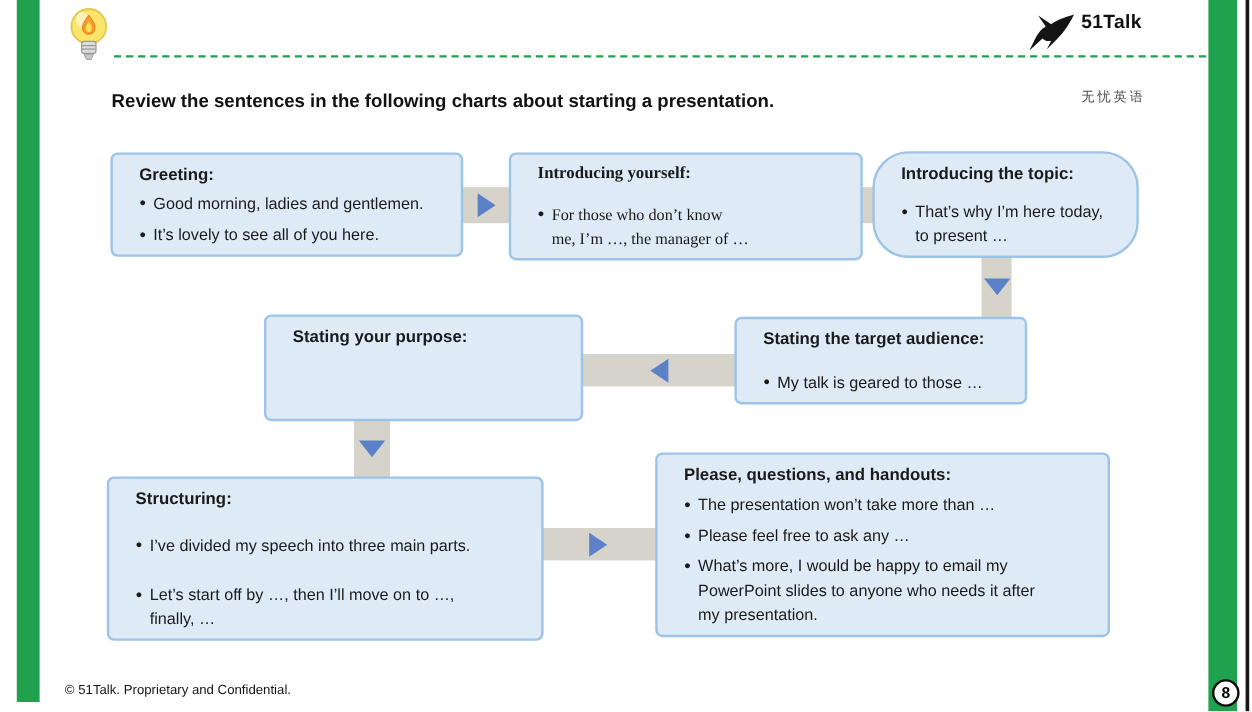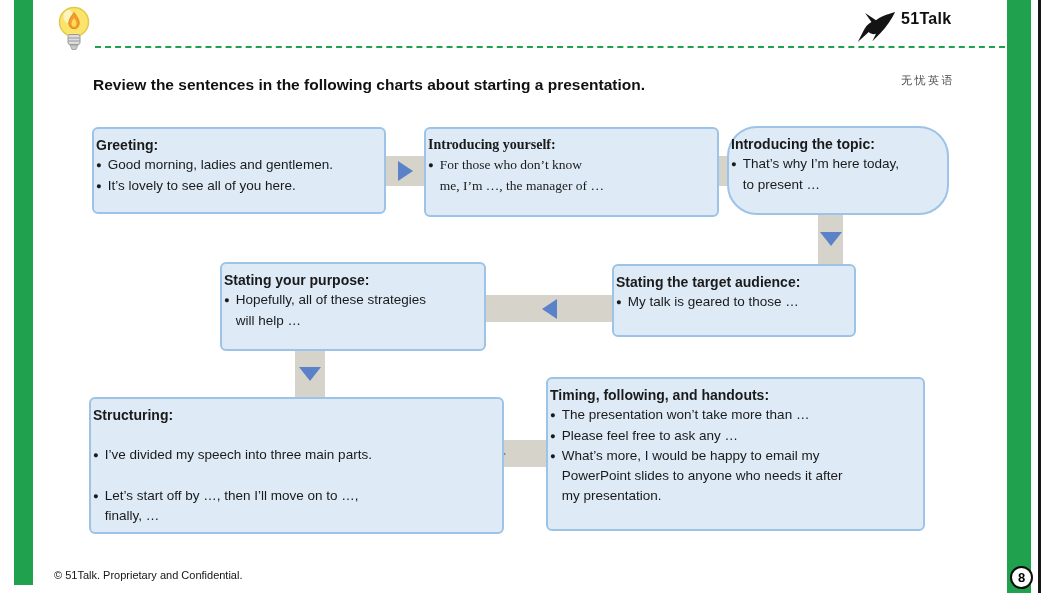--- a/index.html
+++ b/index.html
@@ -29,21 +29,21 @@
   }
 
   .conn { position:absolute; background:#D6D3CB; display:flex; align-items:center; justify-content:center; z-index:1; }
   .tri-right { width:0; height:0; border-top:10px solid transparent; border-bottom:10px solid transparent; border-left:15px solid #5B82C9; }
   .tri-left  { width:0; height:0; border-top:10px solid transparent; border-bottom:10px solid transparent; border-right:15px solid #5B82C9; }
   .tri-down  { width:0; height:0; border-left:11px solid transparent; border-right:11px solid transparent; border-top:14px solid #5B82C9; }
 
   .box {
     position:absolute; z-index:2; box-sizing:border-box;
     background:#DEEBF7; border:2px solid #9DC3E6; border-radius:6px;
-    padding:6px 2px; display:flex; flex-direction:column; justify-content:flex-start;
+    padding:6px 22px; display:flex; flex-direction:column; justify-content:space-between;
     color:#1a1a1a;
   }
   .box-title { font-weight:bold; font-size:14px; line-height:1.45; }
   .bullet { display:flex; font-size:13.5px; line-height:1.5; }
   .bullet::before { content:"●"; font-size:9.5px; line-height:20px; margin-right:6px; flex:none; }
   .btext { white-space:pre-line; }
 
   .copyright { position:absolute; left:54px; top:569px; margin:0; font-size:11px; color:#141414; }
   .page-circle {
     position:absolute; left:1010px; top:566px; width:23px; height:23px; box-sizing:border-box;
@@ -129,46 +129,42 @@
   <div class="box" style="left:727px; top:126px; width:222px; min-height:89px;border-radius:30px;">
     <div class="box-title">Introducing the topic:</div>
     <div class="bullet">
         <span class="btext">That’s why I’m here today,
 to present …</span>
       </div>
   </div>
 
   <div class="box" style="left:220px; top:262px; width:266px; min-height:89px;">
     <div class="box-title">Stating your purpose:</div>
-    <div class="bullet">
-        <span class="btext">Hopefully, all of these strategies
-will help …</span>
-      </div>
   </div>
 
   <div class="box" style="left:612px; top:264px; width:244px; min-height:73px;">
     <div class="box-title">Stating the target audience:</div>
     <div class="bullet">
         <span class="btext">My talk is geared to those …</span>
       </div>
   </div>
 
-  <div class="box" style="left:89px; top:397px; width:415px; min-height:116px;gap:20px;">
+  <div class="box" style="left:89px; top:397px; width:364px; min-height:116px;gap:20px;">
     <div class="box-title">Structuring:</div>
     <div class="bullet">
         <span class="btext">I’ve divided my speech into three main parts.</span>
       </div>
     <div class="bullet">
         <span class="btext">Let’s start off by …, then I’ll move on to …,
 finally, …</span>
       </div>
   </div>
 
   <div class="box" style="left:546px; top:377px; width:379px; min-height:154px;">
-    <div class="box-title">Timing, following, and handouts:</div>
+    <div class="box-title">Please, questions, and handouts:</div>
     <div class="bullet">
         <span class="btext">The presentation won’t take more than …</span>
       </div>
     <div class="bullet">
         <span class="btext">Please feel free to ask any …</span>
       </div>
     <div class="bullet">
         <span class="btext">What’s more, I would be happy to email my
 PowerPoint slides to anyone who needs it after
 my presentation.</span>

